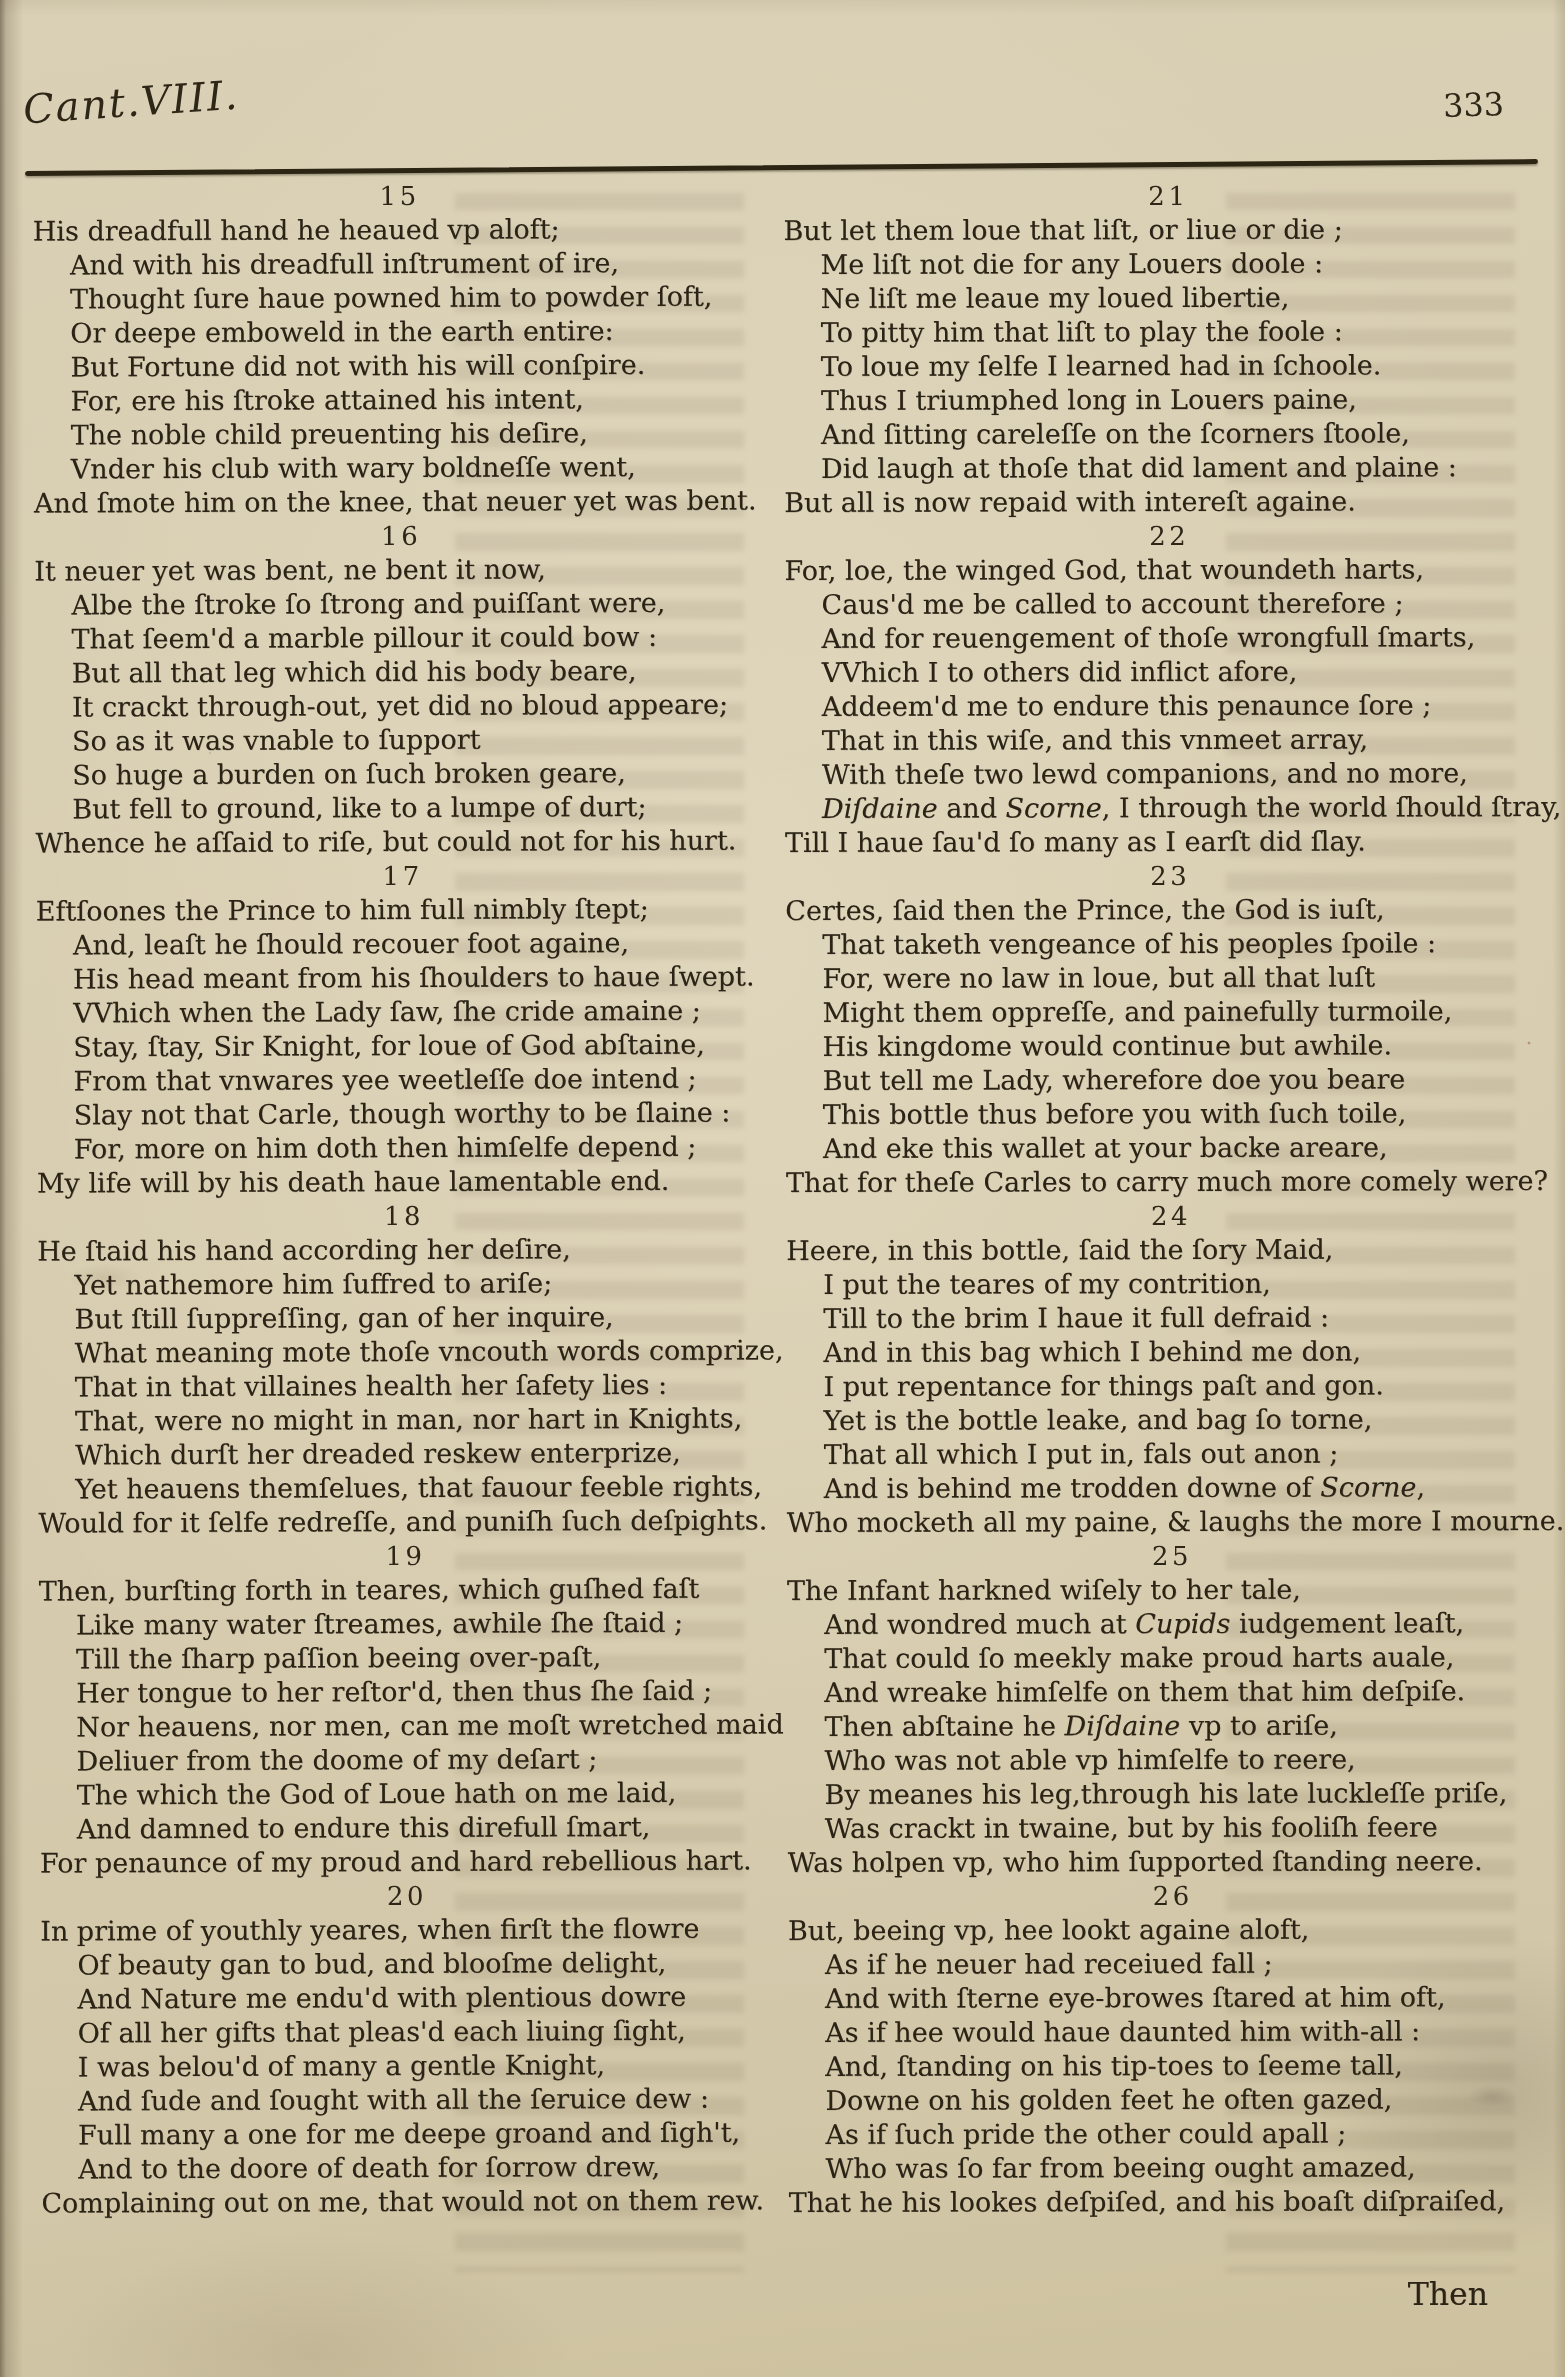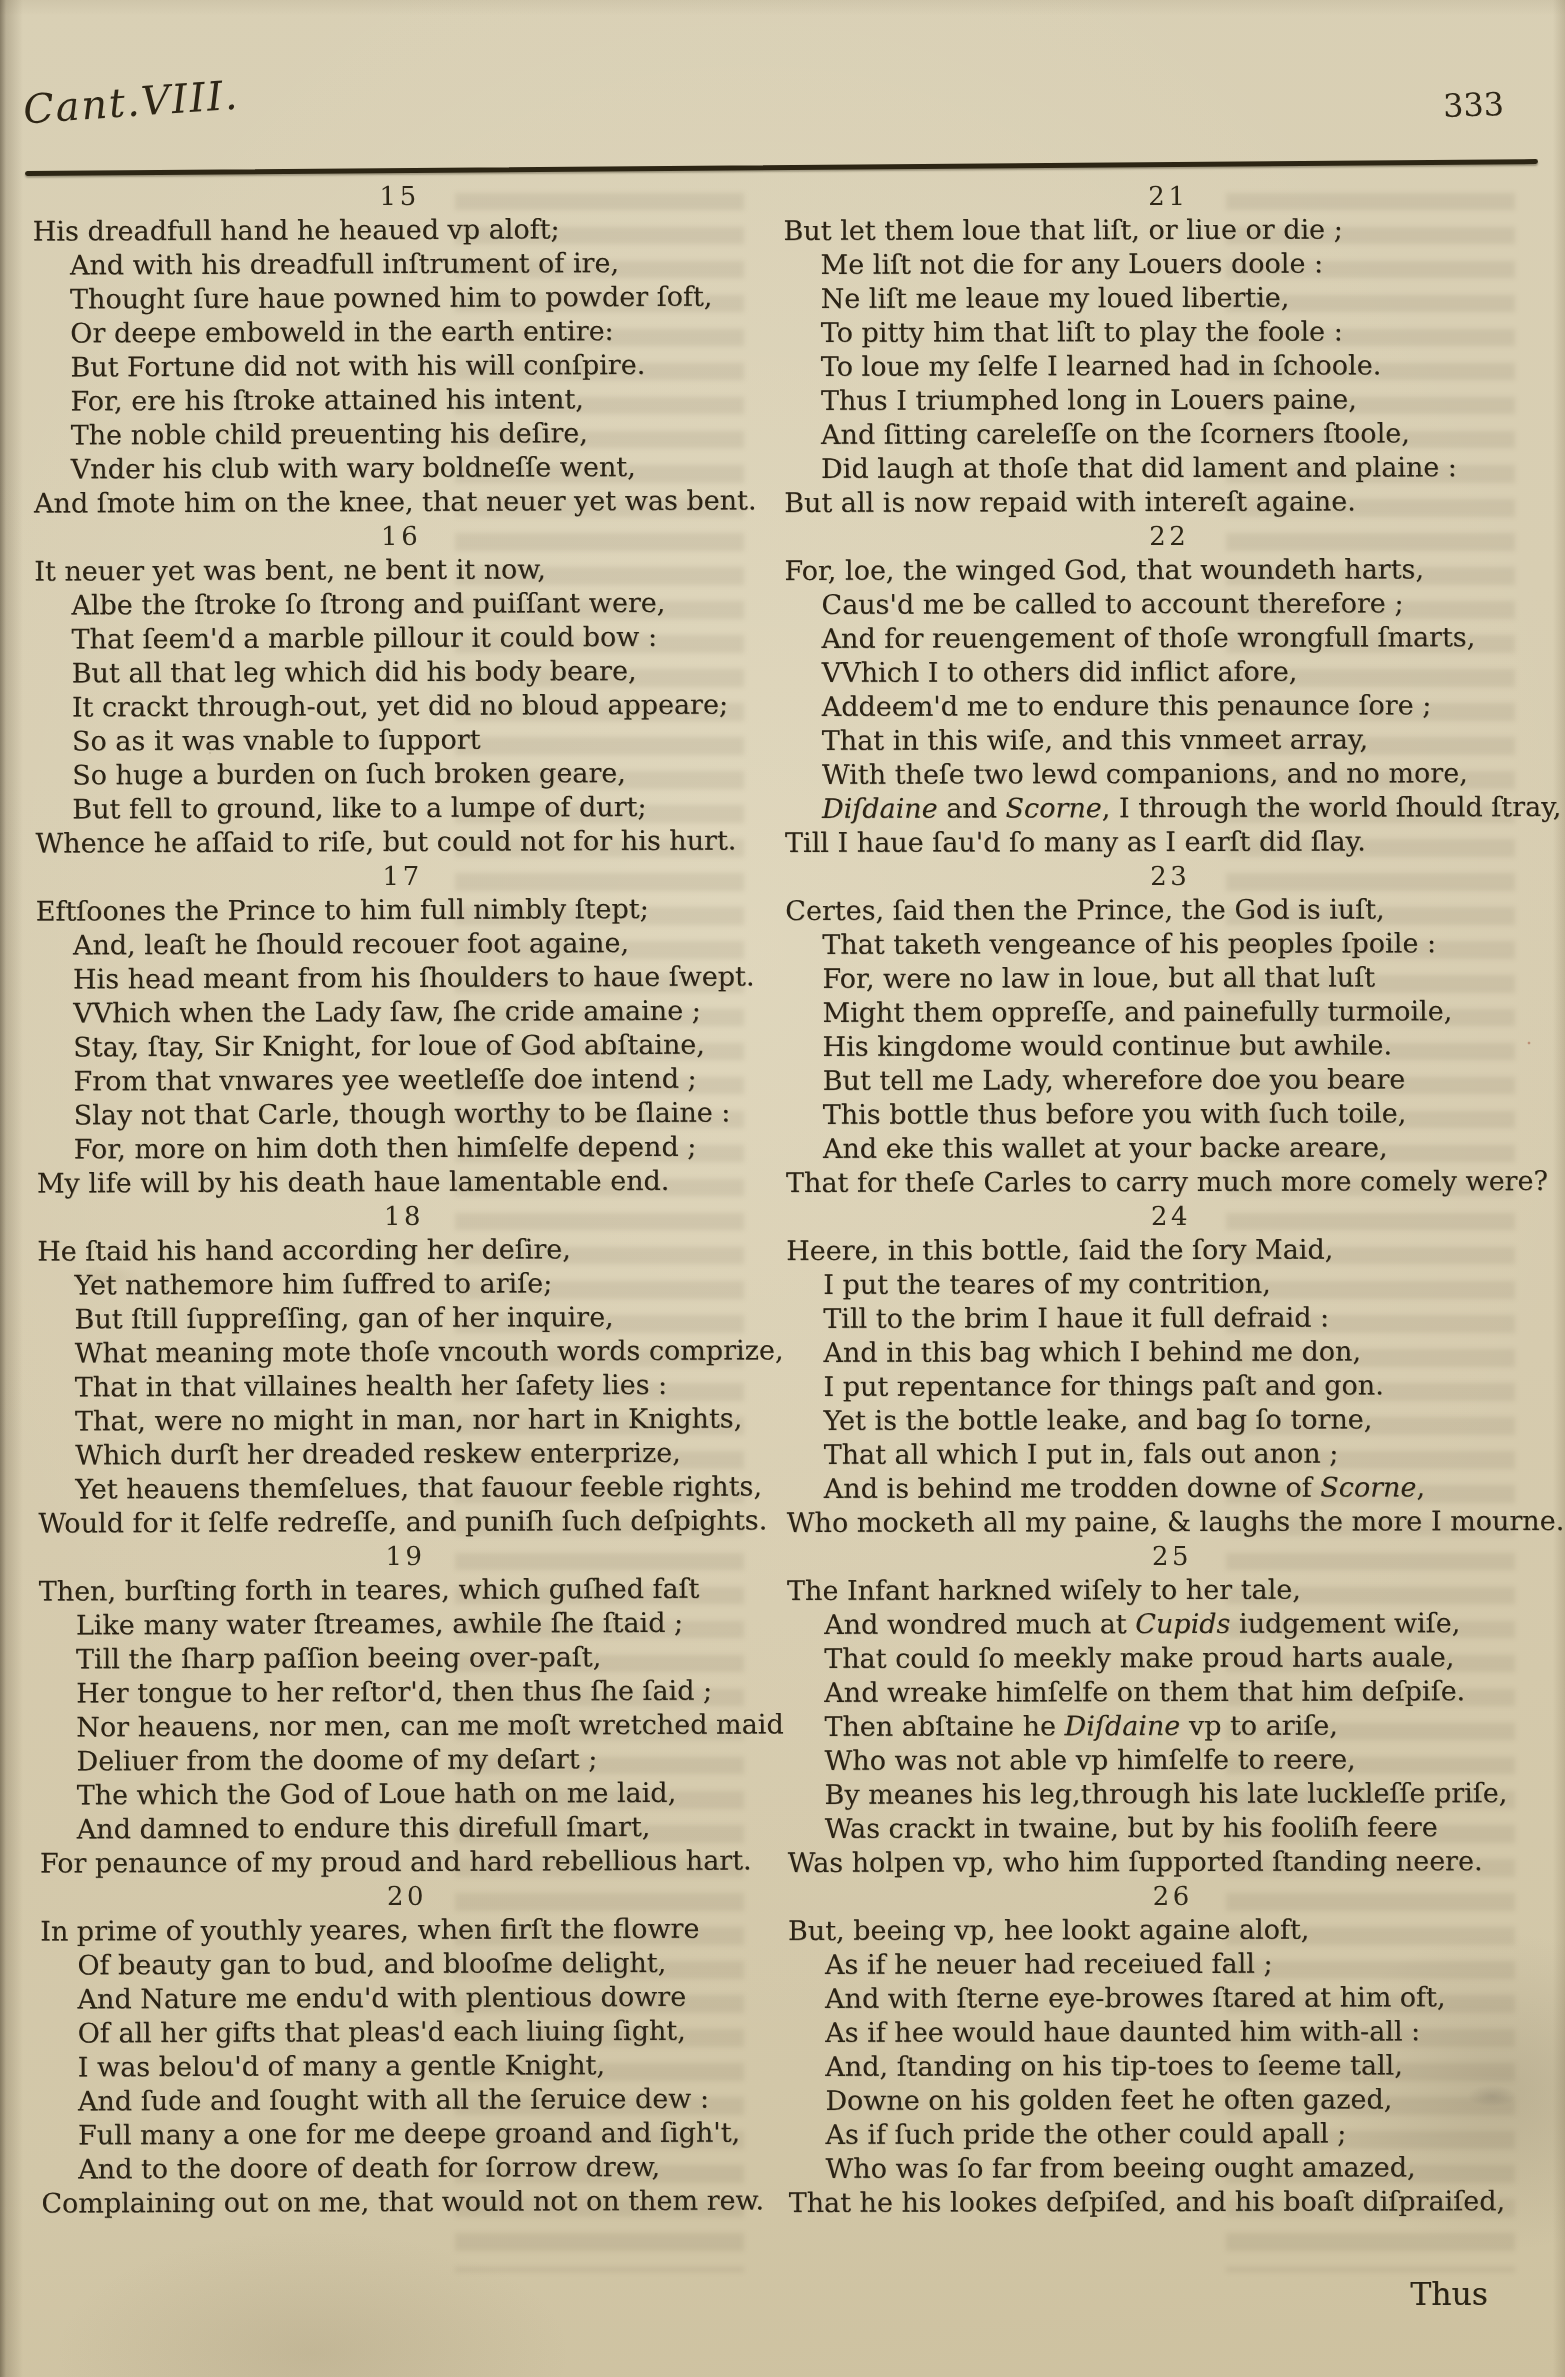--- a/index.html
+++ b/index.html
@@ -202,21 +202,21 @@
         <div class="verse-line indent"><span>And in this bag which I behind me don,</span></div>
         <div class="verse-line indent"><span>I put repentance for things paſt and gon.</span></div>
         <div class="verse-line indent"><span>Yet is the bottle leake, and bag ſo torne,</span></div>
         <div class="verse-line indent"><span>That all which I put in, fals out anon ;</span></div>
         <div class="verse-line indent"><span>And is behind me trodden downe of </span><i>Scorne</i><span>,</span></div>
         <div class="verse-line flush"><span>Who mocketh all my paine, &amp; laughs the more I mourne.</span></div>
       </div>
       <div class="stanza">
         <div class="stanza-number">25</div>
         <div class="verse-line flush"><span>The Infant harkned wiſely to her tale,</span></div>
-        <div class="verse-line indent"><span>And wondred much at </span><i>Cupids</i><span> iudgement wiſe,</span></div>
+        <div class="verse-line indent"><span>And wondred much at </span><i>Cupids</i><span> iudgement leaſt,</span></div>
         <div class="verse-line indent"><span>That could ſo meekly make proud harts auale,</span></div>
         <div class="verse-line indent"><span>And wreake himſelfe on them that him deſpiſe.</span></div>
         <div class="verse-line indent"><span>Then abſtaine he </span><i>Diſdaine</i><span> vp to ariſe,</span></div>
         <div class="verse-line indent"><span>Who was not able vp himſelfe to reere,</span></div>
         <div class="verse-line indent"><span>By meanes his leg,through his late luckleſſe priſe,</span></div>
         <div class="verse-line indent"><span>Was crackt in twaine, but by his fooliſh feere</span></div>
         <div class="verse-line flush"><span>Was holpen vp, who him ſupported ſtanding neere.</span></div>
       </div>
       <div class="stanza">
         <div class="stanza-number">26</div>
@@ -225,15 +225,15 @@
         <div class="verse-line indent"><span>And with ſterne eye-browes ſtared at him oft,</span></div>
         <div class="verse-line indent"><span>As if hee would haue daunted him with-all :</span></div>
         <div class="verse-line indent"><span>And, ſtanding on his tip-toes to ſeeme tall,</span></div>
         <div class="verse-line indent"><span>Downe on his golden feet he often gazed,</span></div>
         <div class="verse-line indent"><span>As if ſuch pride the other could apall ;</span></div>
         <div class="verse-line indent"><span>Who was ſo far from beeing ought amazed,</span></div>
         <div class="verse-line flush"><span>That he his lookes deſpiſed, and his boaſt diſpraiſed,</span></div>
       </div>
     </div>
 
-  <div class="catchword">Thus</div>
+  <div class="catchword">Then</div>
 </div>
 
 
 </body></html>

